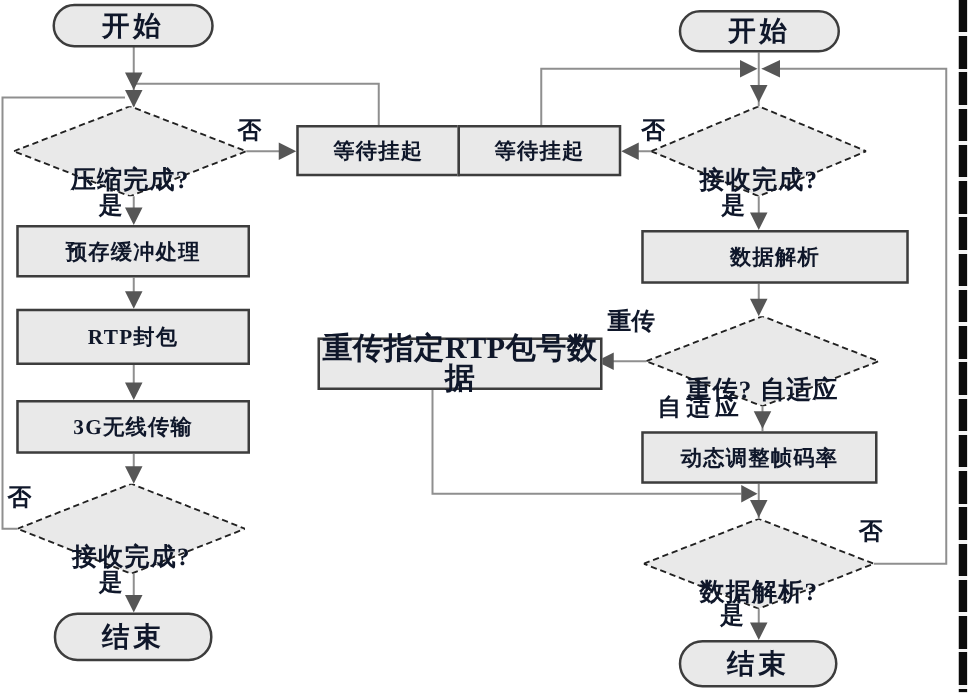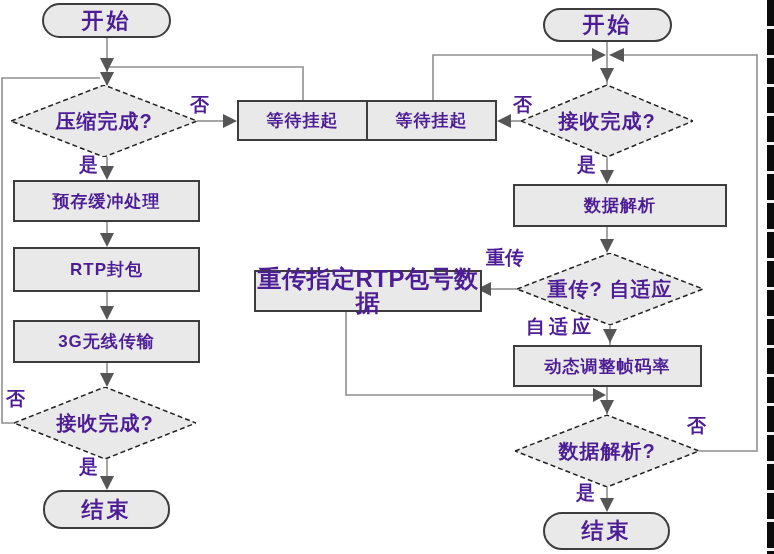--- a/index.html
+++ b/index.html
@@ -1,27 +1,27 @@
 <!DOCTYPE html>
 <html><head>
 <meta charset="utf-8">
 <style>
   html,body{margin:0;padding:0;background:#ffffff;}
   #canvas{
     position:relative;width:774px;height:554px;background:#ffffff;overflow:hidden;
-    font-family:Liberation Sans, sans-serif;color:#4c1d95;
+    font-family:Liberation Serif, serif;color:#0f172a;
   }
   .node{
     position:absolute;box-sizing:border-box;display:flex;align-items:center;justify-content:center;
     background:#e9e9e9;border:2px solid #3d3d3d;
     font-weight:bold;font-size:17px;letter-spacing:1px;text-align:center;line-height:1;
   }
   .oval{border-radius:19px;border-width:2px;font-size:22px;letter-spacing:3px;}
   .diamond{
-    position:absolute;box-sizing:border-box;display:flex;align-items:center;justify-content:center;
+    position:absolute;box-sizing:border-box;display:flex;align-items:flex-end;justify-content:center;
     background:transparent;border:none;
   }
   .diamond svg{position:absolute;left:0;top:0;width:100%;height:100%;}
   .diamond .dtext{
     position:relative;z-index:2;font-weight:bold;font-size:20px;letter-spacing:1px;white-space:nowrap;
   }
   .lbl{
     position:absolute;font-weight:bold;font-size:19px;line-height:1;white-space:nowrap;z-index:3;
   }
   #connector-layer{position:absolute;left:0;top:0;z-index:1;}

